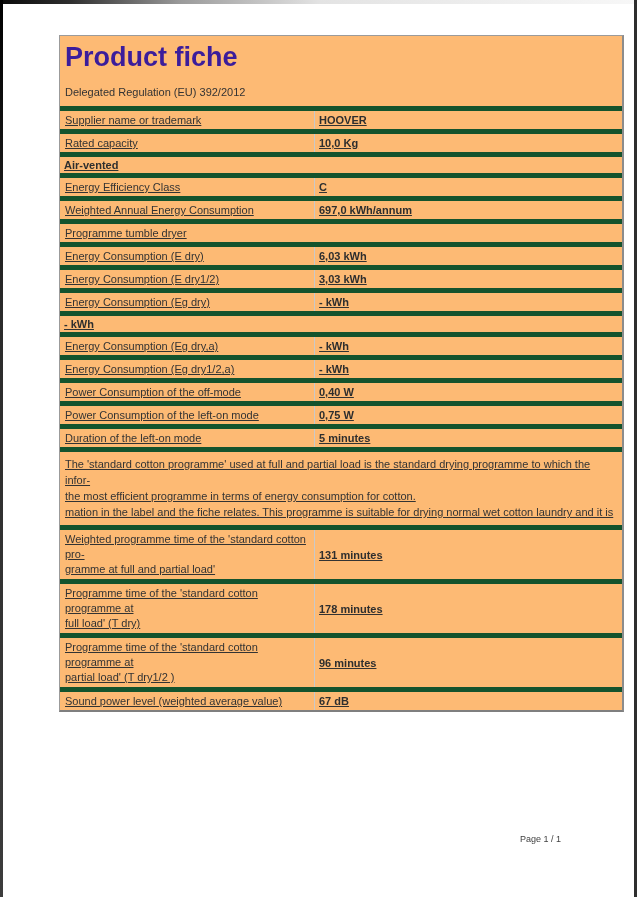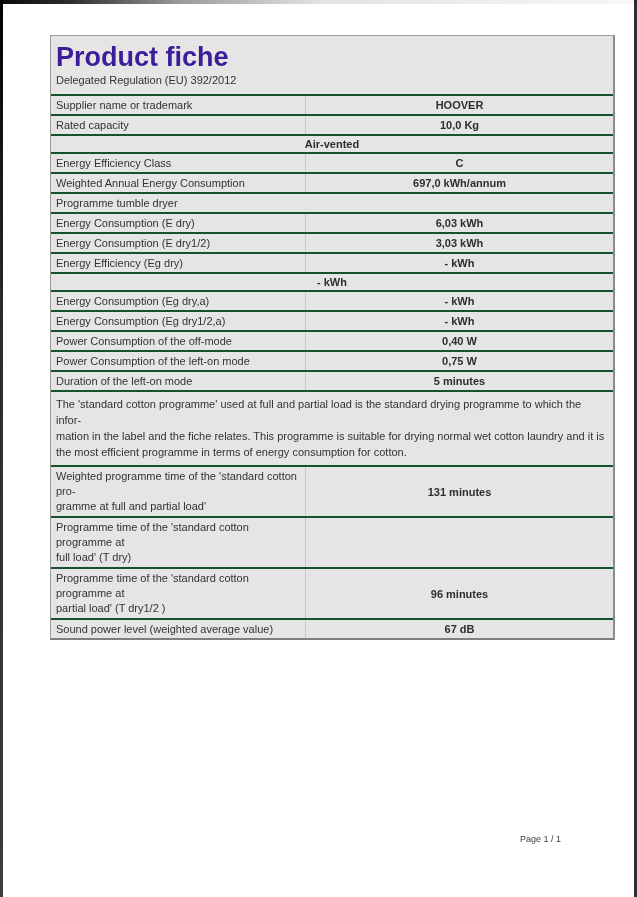--- a/index.html
+++ b/index.html
@@ -9,35 +9,35 @@
   }
   
   .edge-top { position:absolute; top:0; left:0; width:637px; height:4px;
     background:linear-gradient(to right,#0a0a0a 0px,#2e2e2e 70px,#9a9a9a 180px,#e3e3e3 320px,#f7f7f7 100%); }
   .edge-left { position:absolute; top:0; left:0; width:3px; height:897px;
     background:linear-gradient(to bottom,#000000,#2b2b2b 35%,#3c3c3c 100%); }
   .edge-right { position:absolute; top:0; right:0; width:3px; height:897px; background:#2e2e2e; }
 
   
   .doc {
-    position:absolute; left:50px; top:35px; width:565px; background:#e5e5e5;
+    position:absolute; left:59px; top:35px; width:565px; background:#fdba74;
     border:1px solid #9b9b9b; border-right:2px solid #8c8c8c; border-bottom:2px solid #7f7f7f;
     box-sizing:border-box;
   }
   .doc-header { padding:6px 6px 8px 5px; }
   .doc-title { font-size:27px; line-height:30px; font-weight:bold; color:#3b1d9b; }
-  .doc-subtitle { font-size:11px; color:#333; margin-top:2px; }
+  .doc-subtitle { font-size:11px; color:#333; margin-top:14px; }
 
-  .row { display:flex; border-top:2px solid #14532d; font-size:11px; color:#333;
-    align-items:center; min-height:18px; box-sizing:border-box; }
+  .row { display:flex; border-top:5px solid #14532d; font-size:11px; color:#333;
+    align-items:center; min-height:18px; box-sizing:border-box;text-decoration:underline; }
   .row .label { width:255px; padding:2px 6px 2px 5px; box-sizing:border-box;
     border-right:1px solid #c9c9c9; align-self:stretch; display:flex; flex-direction:column;
     justify-content:center; line-height:14px; }
   .row .label .line { display:block; line-height:15px; }
-  .row .value { flex:1; text-align:center; font-weight:bold; color:#2e2e2e; padding:2px 4px; }
+  .row .value { flex:1; font-weight:bold; color:#2e2e2e; padding:2px 4px; }
   .row.full .label { width:100%; border-right:none; }
   .row.note { display:block; padding:4px 6px 5px 5px; }
   .row.note .line { display:block; line-height:16px; }
 
   .page-footer { position:absolute; left:520px; top:834px; font-size:9px; color:#3f3f3f; }
 </style>
 </head>
 <body>
 
 <div class="edge-top"></div>
@@ -76,21 +76,21 @@
 
   <div class="row">
     <div class="label">Energy Consumption (E dry)</div>
     <div class="value">6,03 kWh</div>
   </div>
   <div class="row">
     <div class="label">Energy Consumption (E dry1/2)</div>
     <div class="value">3,03 kWh</div>
   </div>
   <div class="row">
-    <div class="label">Energy Efficiency (Eg dry)</div>
+    <div class="label">Energy Consumption (Eg dry)</div>
     <div class="value">- kWh</div>
   </div>
   <div class="row">
     <div class="value">- kWh</div>
   </div>
   <div class="row">
     <div class="label">Energy Consumption (Eg dry,a)</div>
     <div class="value">- kWh</div>
   </div>
   <div class="row">
@@ -105,36 +105,37 @@
     <div class="label">Power Consumption of the left-on mode</div>
     <div class="value">0,75 W</div>
   </div>
   <div class="row">
     <div class="label">Duration of the left-on mode</div>
     <div class="value">5 minutes</div>
   </div>
 
   <div class="row note">
     <span class="line">The 'standard cotton programme' used at full and partial load is the standard drying programme to which the infor-</span>
+    <span class="line">the most efficient programme in terms of energy consumption for cotton.</span>
     <span class="line">mation in the label and the fiche relates. This programme is suitable for drying normal wet cotton laundry and it is</span>
-    <span class="line">the most efficient programme in terms of energy consumption for cotton.</span>
   </div>
 
   <div class="row">
     <div class="label">
       <span class="line">Weighted programme time of the 'standard cotton pro-</span>
       <span class="line">gramme at full and partial load'</span>
     </div>
     <div class="value">131 minutes</div>
   </div>
   <div class="row">
     <div class="label">
       <span class="line">Programme time of the 'standard cotton programme at</span>
       <span class="line">full load' (T dry)</span>
     </div>
+    <div class="value">178 minutes</div>
   </div>
   <div class="row">
     <div class="label">
       <span class="line">Programme time of the 'standard cotton programme at</span>
       <span class="line">partial load' (T dry1/2 )</span>
     </div>
     <div class="value">96 minutes</div>
   </div>
   <div class="row">
     <div class="label">Sound power level (weighted average value)</div>

